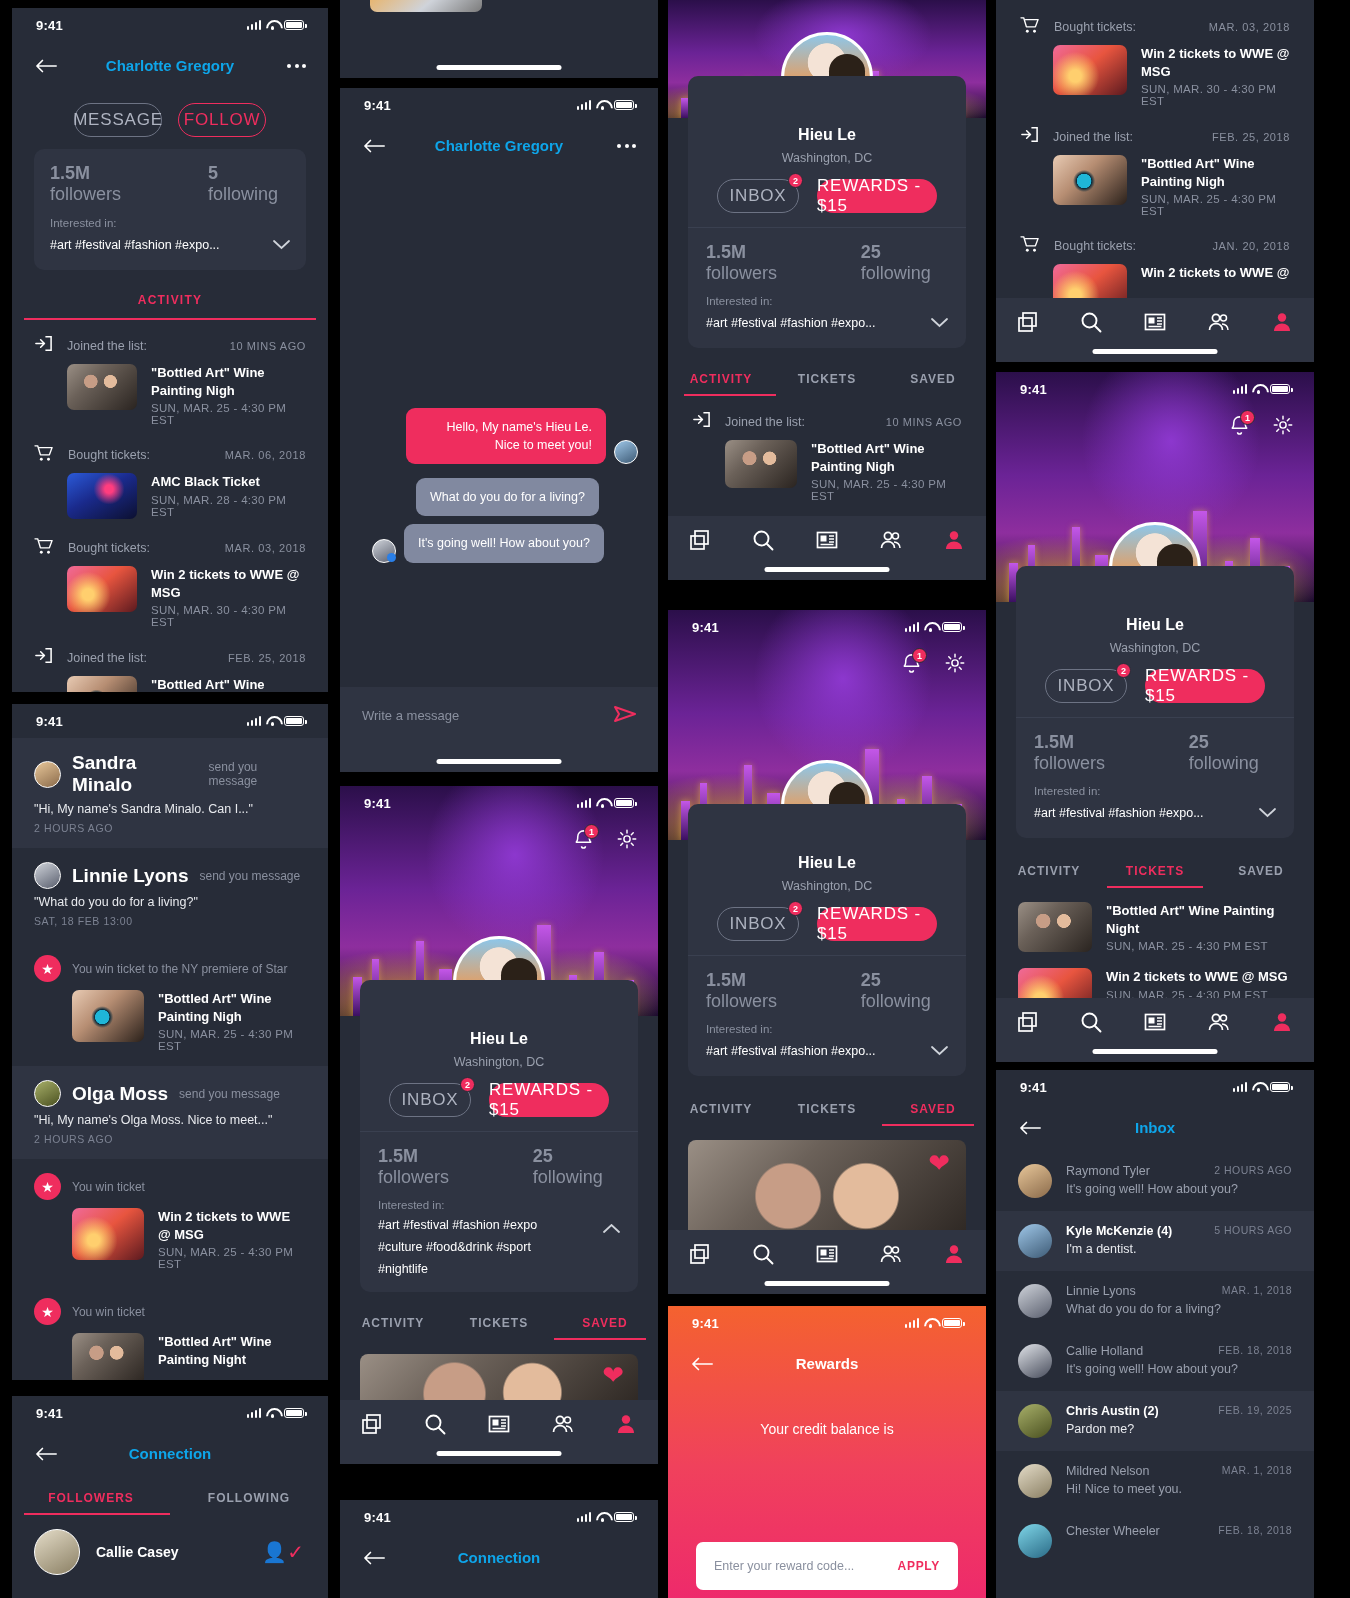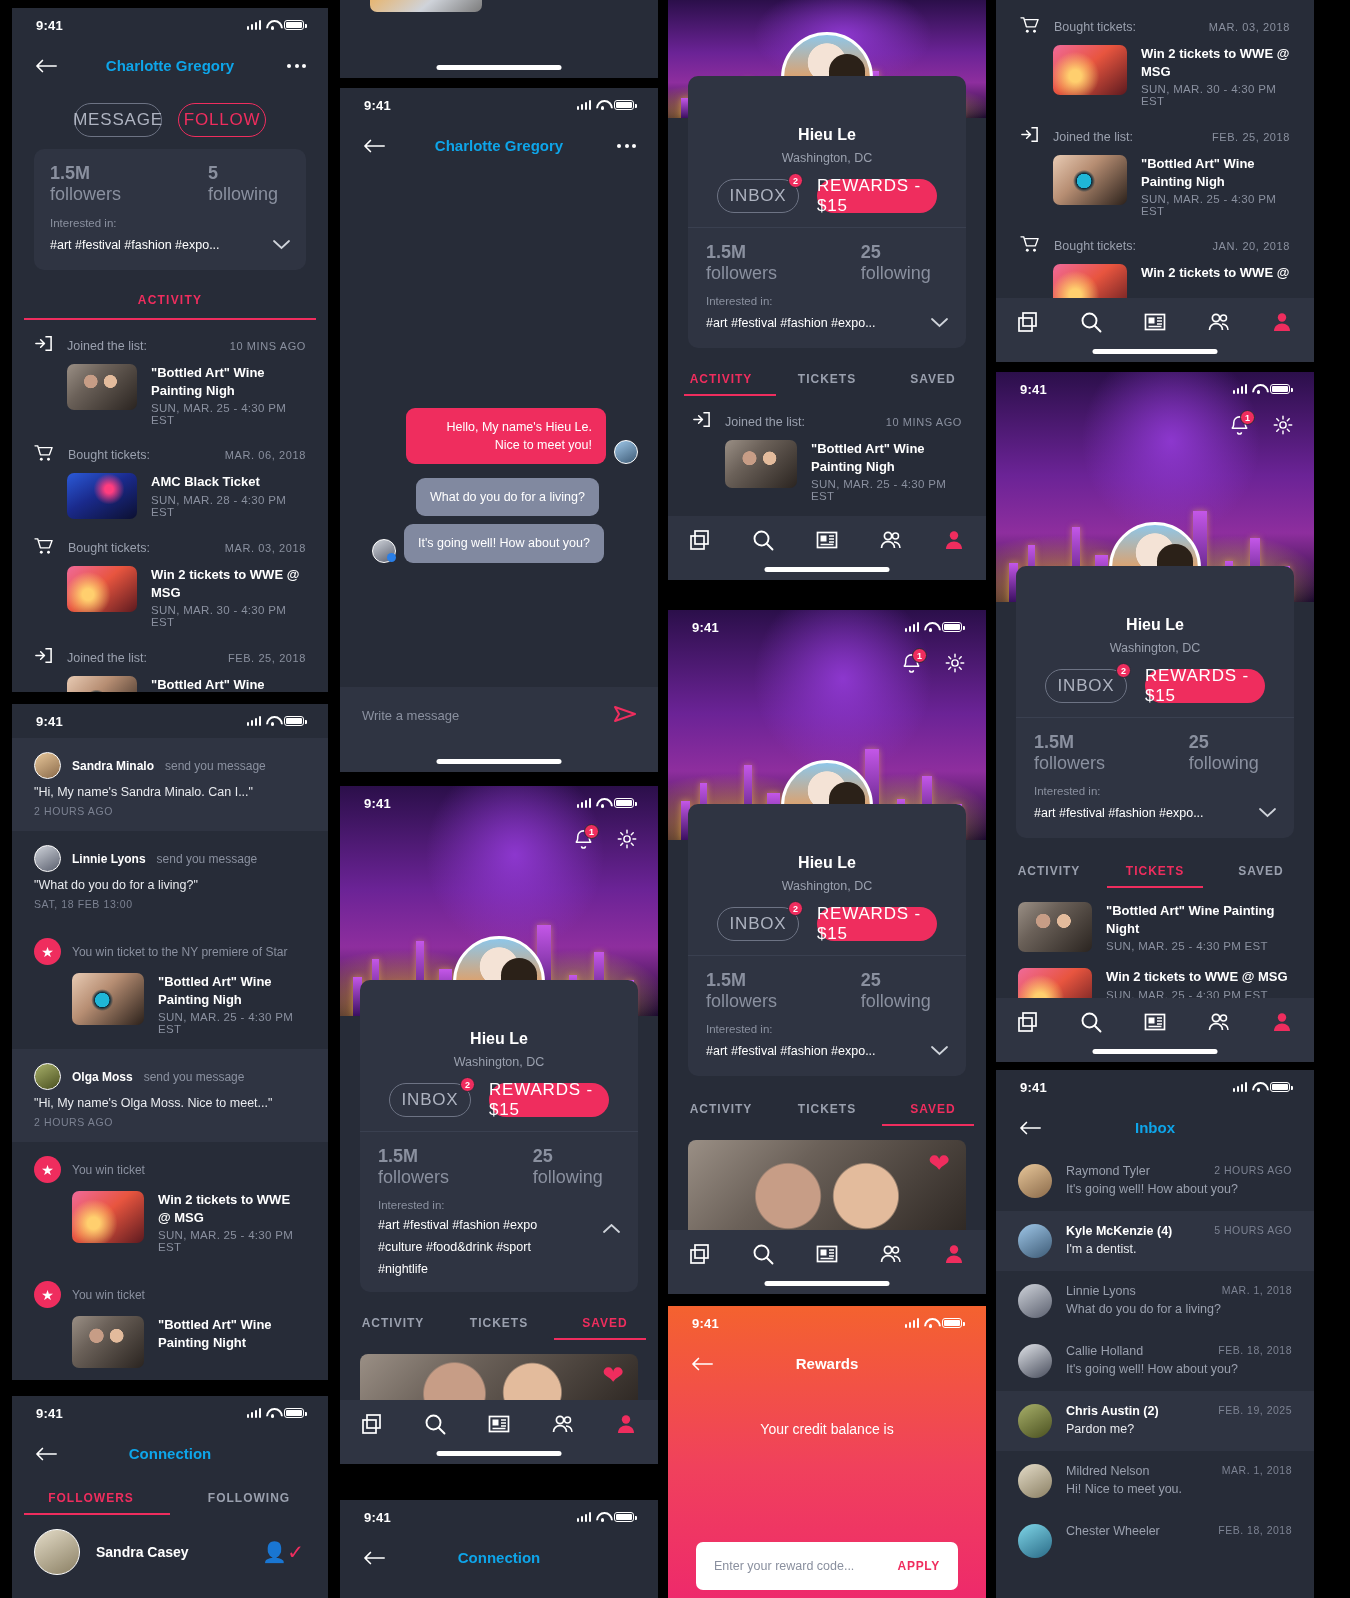--- a/index.html
+++ b/index.html
@@ -144,21 +144,21 @@
       radial-gradient(circle at 60% 35%, #ff3d7f 0 8%, transparent 30%),
       linear-gradient(150deg,#2b5ad8 0%, #1a2a8c 45%, #0c1030 100%); }
   .evtitle { color:#fff; font-size:13px; font-weight:bold; line-height:1.35; }
   .evdate { color:#8a909f; font-size:11.5px; letter-spacing:.3px; margin-top:3px; }
 
   
   .notif { padding:14px 22px; }
   .notif.alt { background:#2f3442; }
   .notif-top { display:flex; align-items:center; gap:11px; }
   .n-av { width:27px; height:27px; border-radius:50%; flex:none; border:1.5px solid #fff; }
-  .n-name { color:#fff; font-size:12px; font-weight:bold; }
+  .n-name { color:#fff; font-size:19px; font-weight:bold; }
   .n-sub  { color:#8a909f; font-size:12px; }
   .n-msg  { color:#e8eaee; font-size:12.5px; margin-top:6px; }
   .n-time { color:#7c8292; font-size:10.5px; letter-spacing:.6px; margin-top:6px; }
   .star {
     width:27px; height:27px; border-radius:50%; background:#ef2d5e; flex:none;
     display:flex; align-items:center; justify-content:center; color:#fff; font-size:14px;
   }
 
   
   .bubble { border-radius:9px; padding:10px 14px; font-size:12.5px; line-height:1.45; max-width:200px;}
@@ -453,21 +453,21 @@
       </span>
       <span class="navtitle">Connection</span>
     </div>
     <div class="tabs" style="margin-top:4px;">
       <span class="tab active">FOLLOWERS</span>
       <span class="tab">FOLLOWING</span>
       <span class="tabline" style="left:12px;width:146px;"></span>
     </div>
     <div style="display:flex;align-items:center;gap:16px;padding:14px 22px;position:relative;">
       <span class="n-av av-g" style="width:46px;height:46px;"></span>
-      <span class="n-name" style="font-size:14px;">Sandra Casey</span>
+      <span class="n-name" style="font-size:14px;">Callie Casey</span>
       <span style="position:absolute;right:24px;color:#ef2d5e;font-size:20px;">👤✓</span>
     </div>
   </div>
 
   <div class="phone" style="left:340px;top:0;width:318px;height:78px;">
     <span class="thumb" style="position:absolute;left:30px;top:-28px;width:112px;height:40px;background:linear-gradient(140deg,#f3a63a,#cfd3da 60%,#7b7b7b);"></span>
     <div class="homebar"></div>
   </div>
 
   <div class="phone" style="left:340px;top:88px;width:318px;height:684px;">

